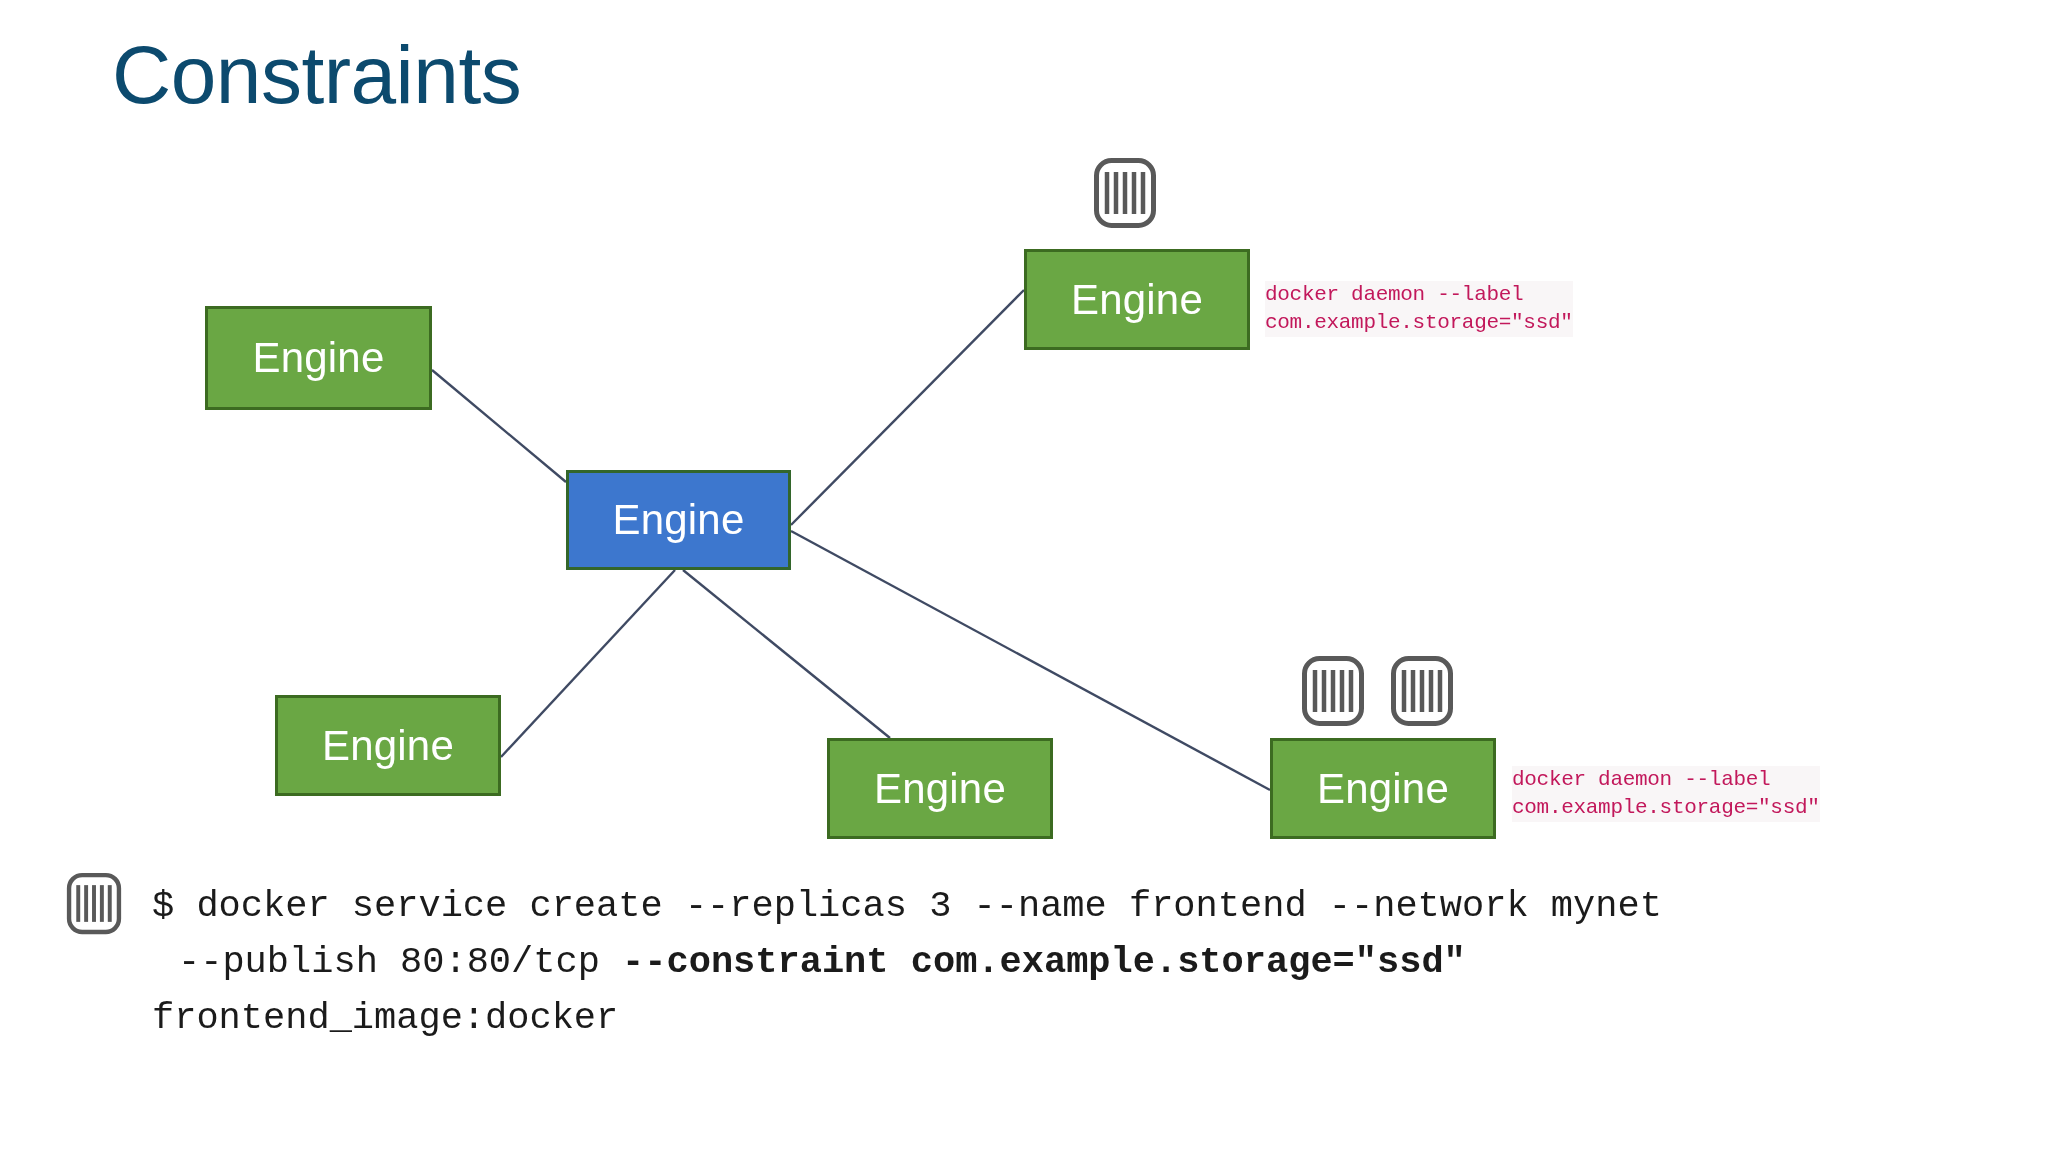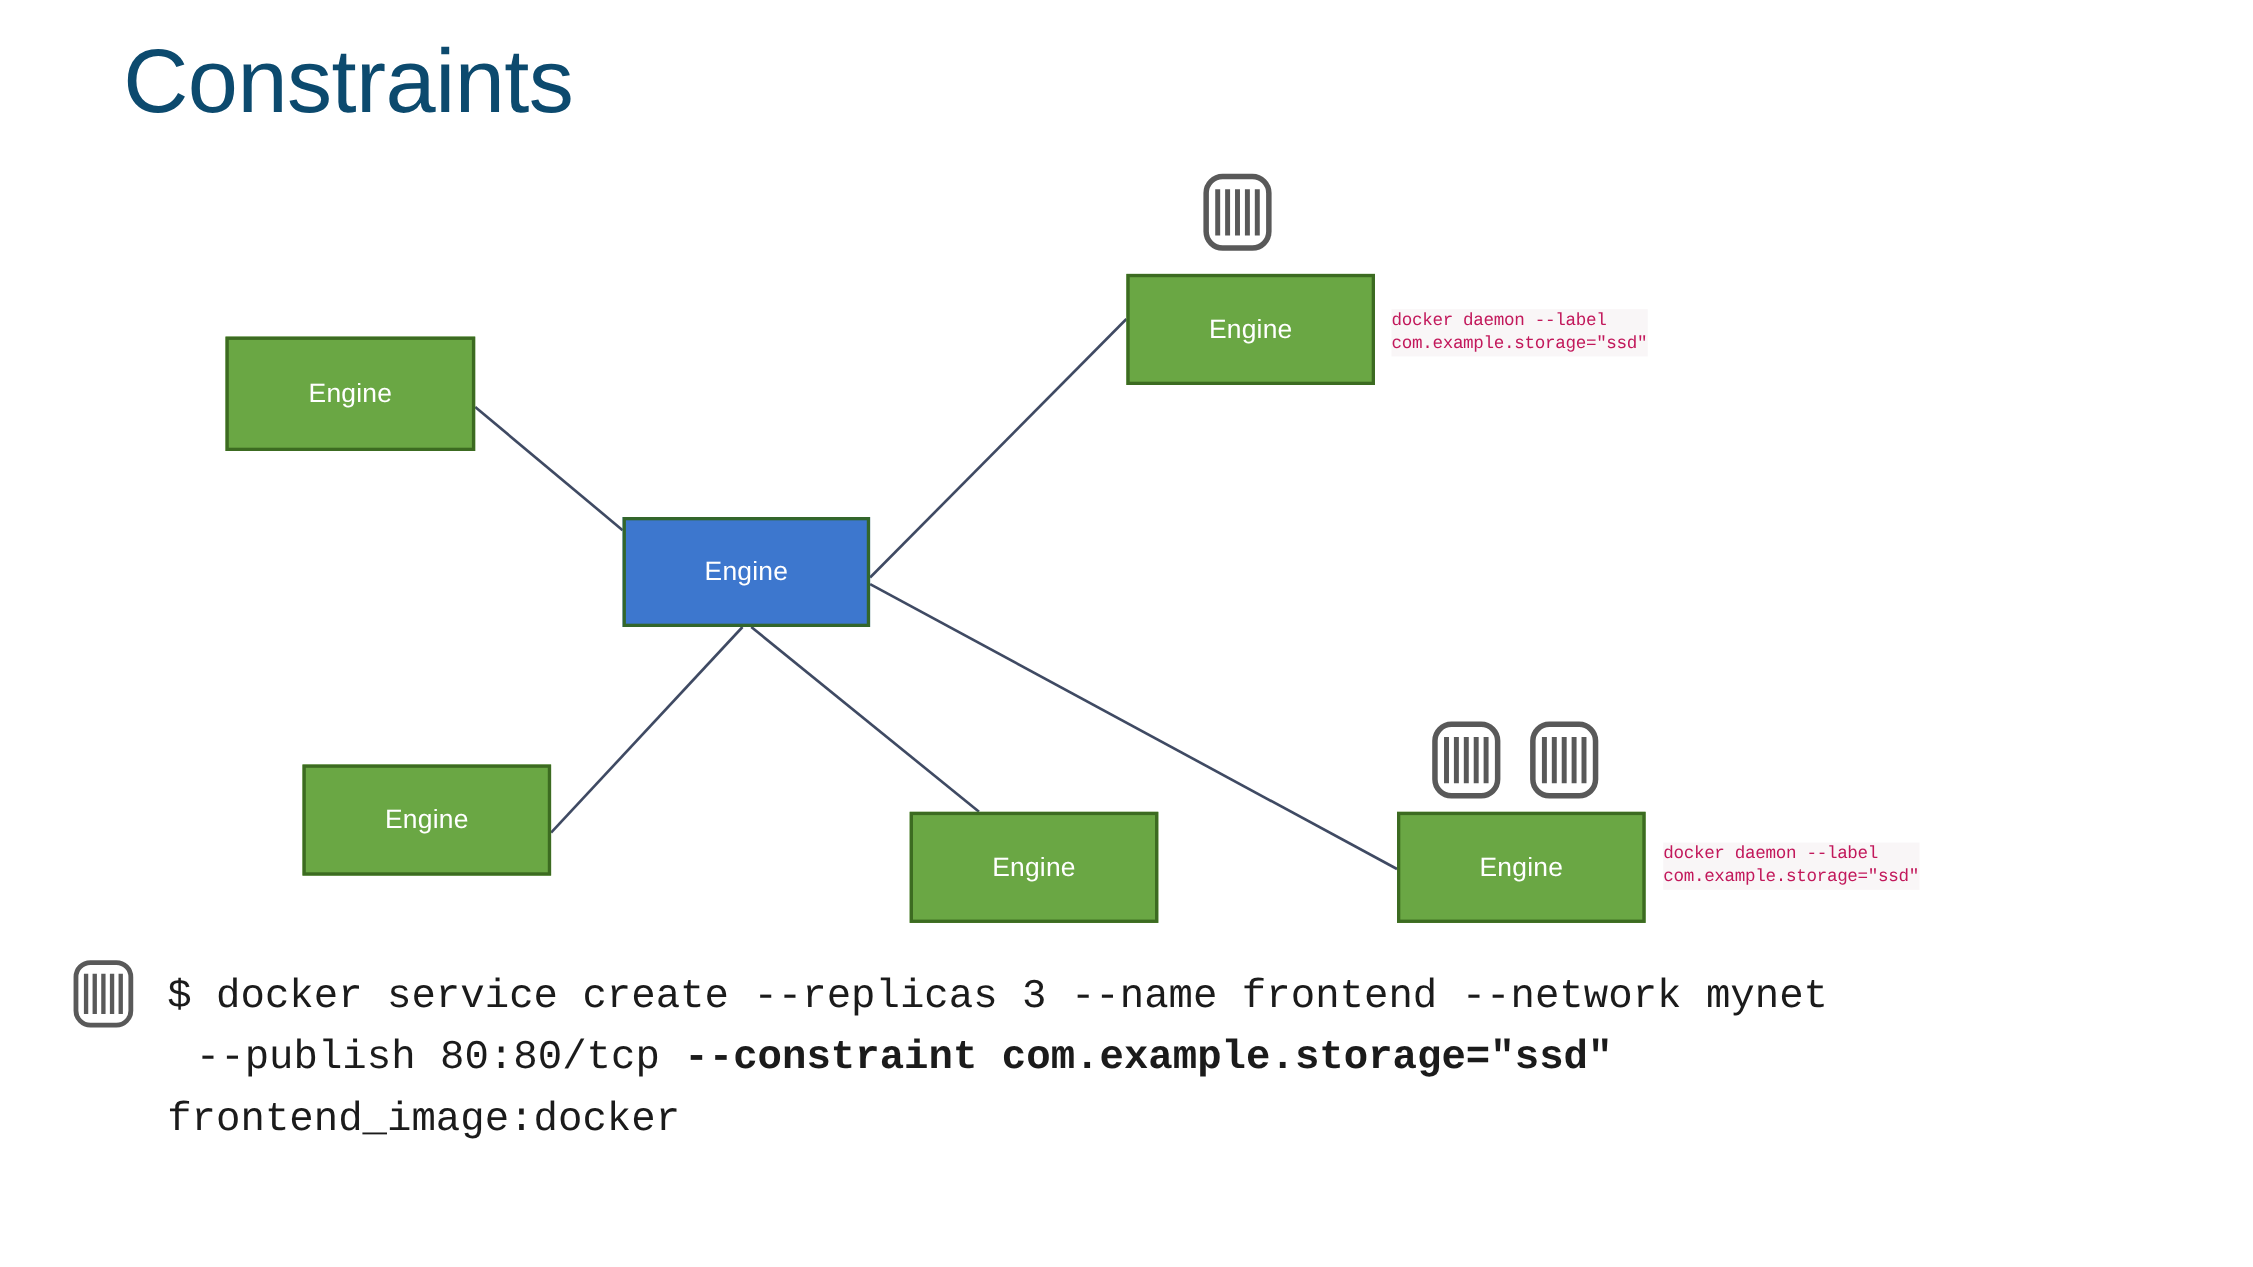--- a/index.html
+++ b/index.html
@@ -57,37 +57,37 @@
     align-items: center;
     justify-content: center;
   }
   .node.manager {
     background: #3d77ce;
     border: 3px solid #33662b;
   }
   .node .node-label {
     color: #ffffff;
     font-family: "Liberation Sans", sans-serif;
-    font-size: 24px;
+    font-size: 42px;
     font-weight: 400;
     line-height: 1;
     letter-spacing: 0.2px;
   }
 
   
   .storage-icon {
     position: absolute;
     display: block;
   }
 
   
   .annotation {
     position: absolute;
     font-family: "Liberation Mono", monospace;
-    font-size: 16px;
+    font-size: 21px;
     line-height: 1.33;
     color: #c2185b;
     background: rgba(248, 244, 246, 0.85);
     white-space: pre;
     letter-spacing: -0.3px;
   }
 
   
   #command-block {
     position: absolute;

